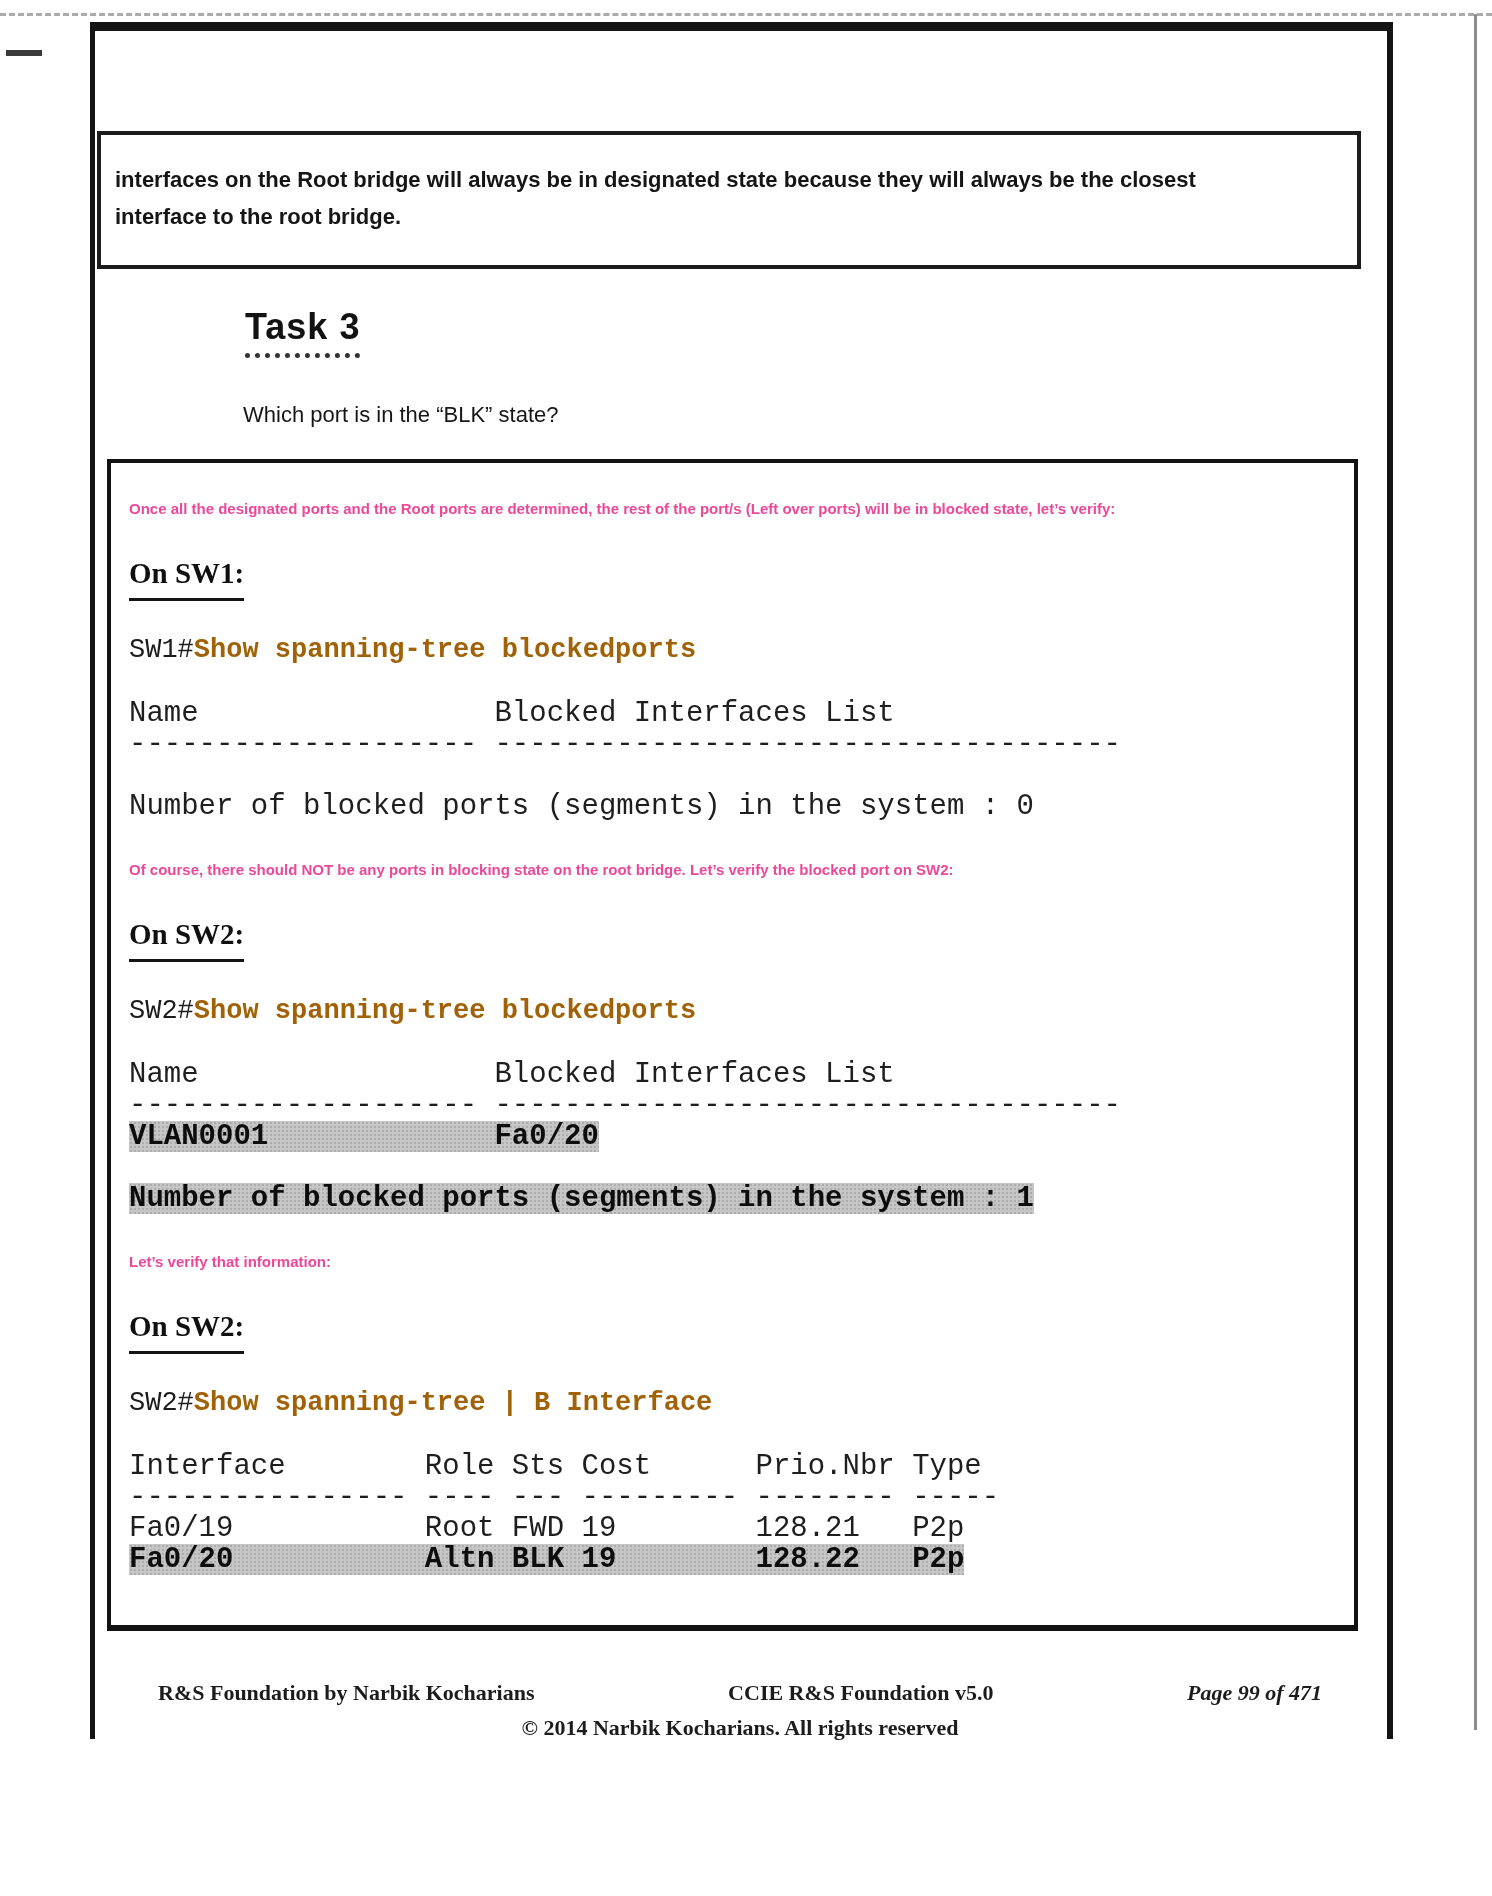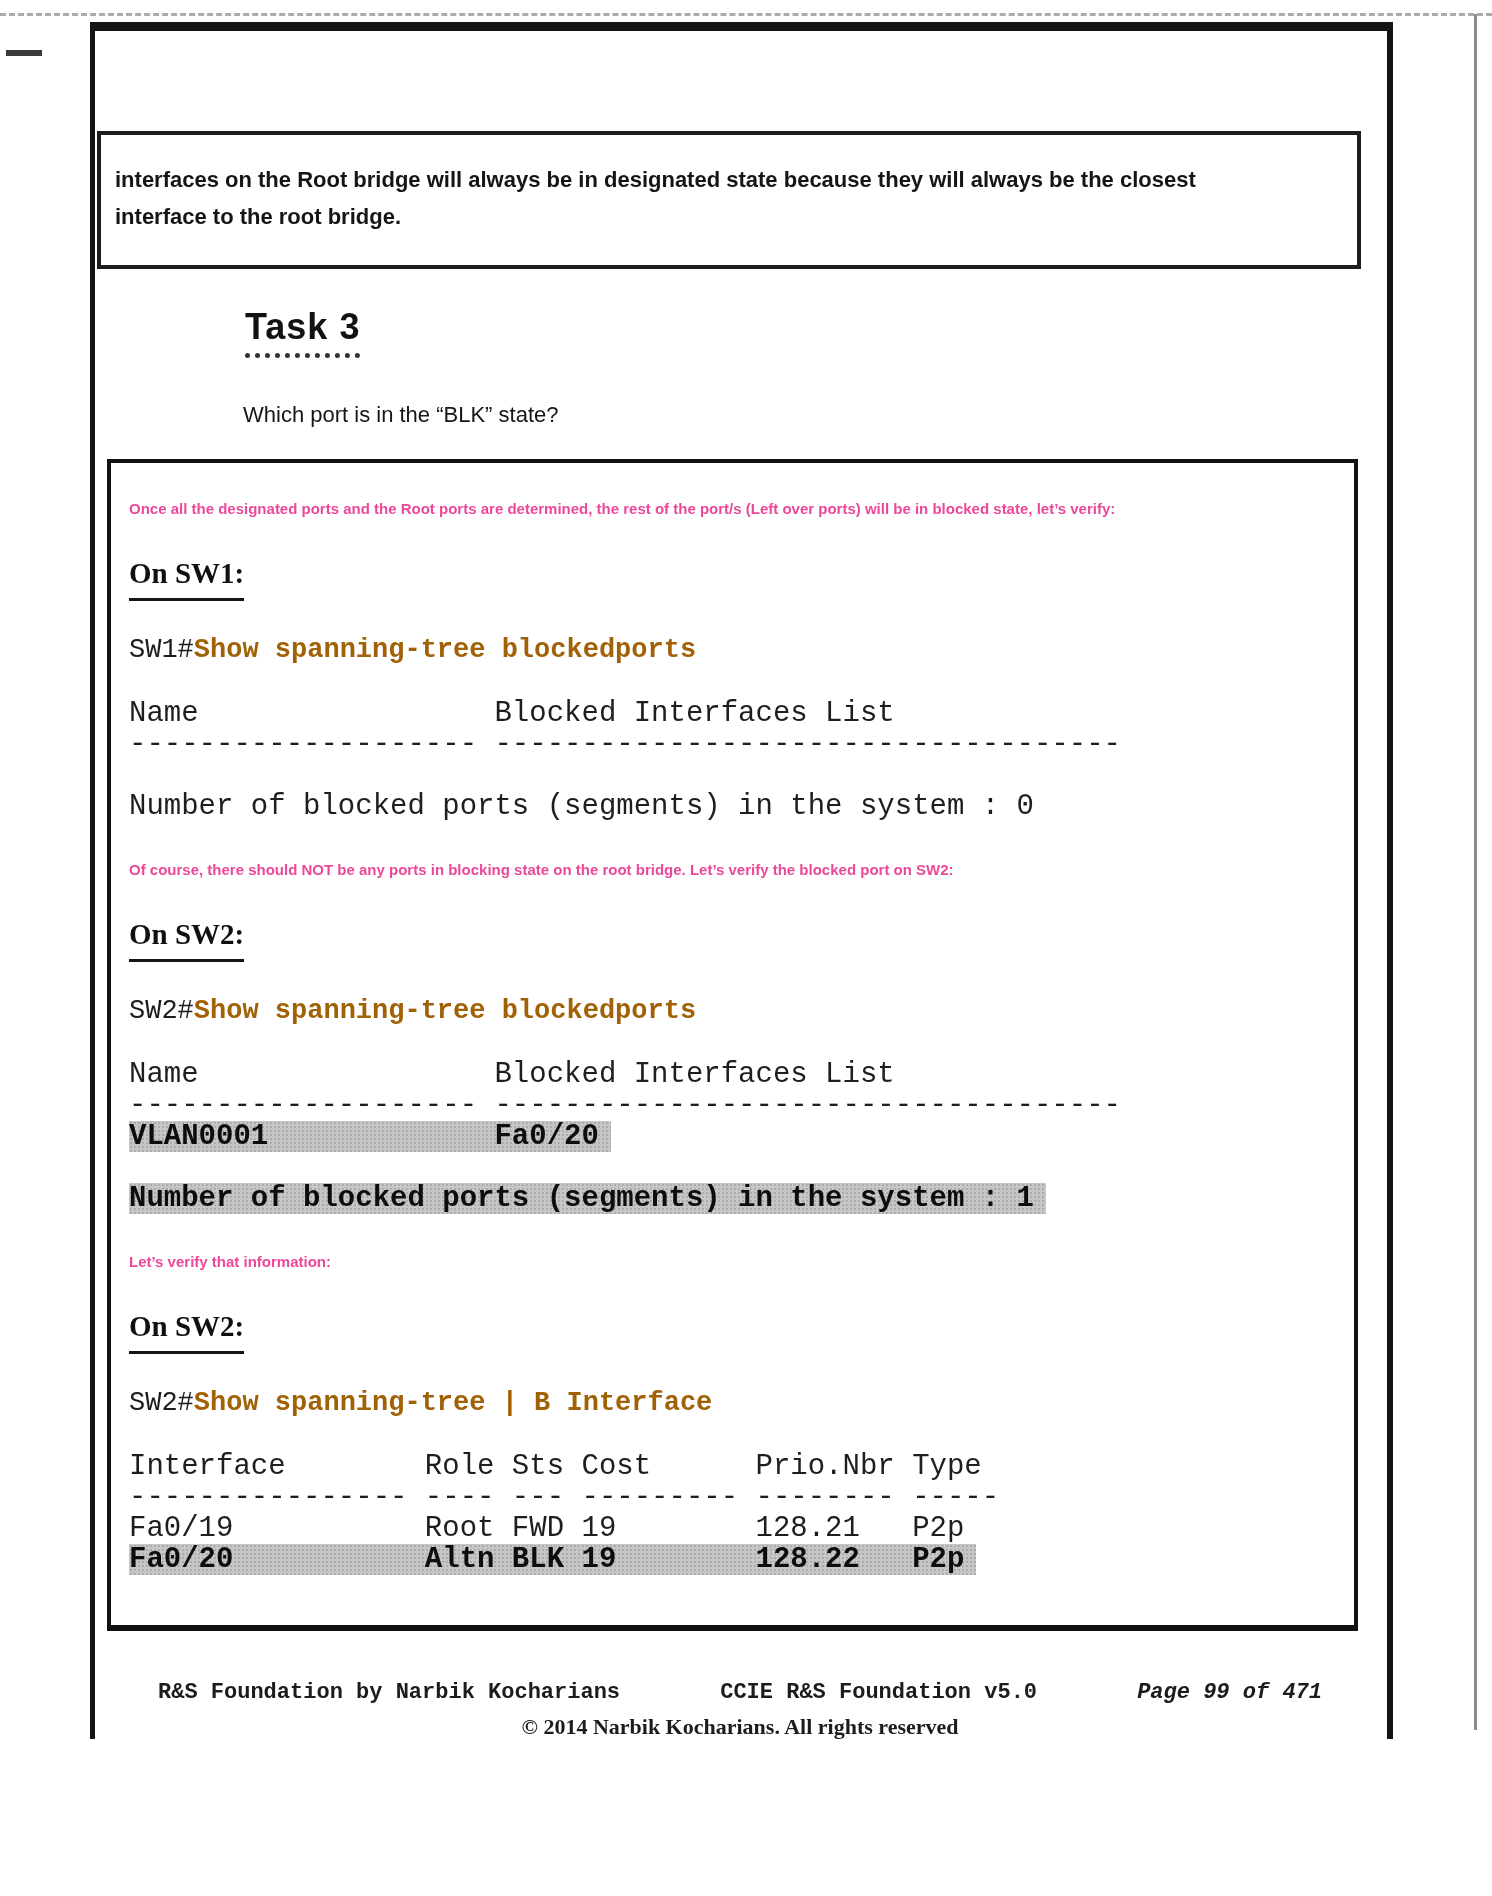--- a/index.html
+++ b/index.html
@@ -48,26 +48,26 @@
   .cmdline { margin:34px 0 0 0; font-family:"Liberation Mono", monospace;
     font-size:27px; line-height:31px; white-space:pre; color:#1c1c1c; }
   .cmdline .cmd { font-weight:bold; color:#a16207; }
 
   .console { margin:32px 0 0 0; font-family:"Liberation Mono", monospace;
     font-size:29px; color:#1e1e1e; }
   .cline { white-space:pre; min-height:31px; line-height:31px; }
   .hl { background:#c6c6c6;
     background-image:radial-gradient(#adadad 1px, rgba(0,0,0,0) 1px);
     background-size:4px 4px;
-    font-weight:bold; color:#0d0d0d; display:inline-block; padding-right:12px; }
+    font-weight:bold; color:#0d0d0d; display:inline-block; }
 
   
   .footer { position:absolute; left:158px; top:1680px; width:1164px;
     font-family:"Liberation Serif", serif; color:#1c1c1c; }
-  .footer-row { display:flex; justify-content:space-between; align-items:center;font-family:Liberation Mono, monospace; }
+  .footer-row { display:flex; justify-content:space-between; align-items:center; }
   .footer-left, .footer-center { font-size:22px; font-weight:bold; }
   .footer-right { font-size:22px; font-weight:bold; font-style:italic; }
   .footer-copy { margin-top:9px; text-align:center; font-size:22px; font-weight:bold; }
 </style>
 </head>
 <body>
 
 <div class="sheet">
 
   <div class="scan-top-line"></div>

